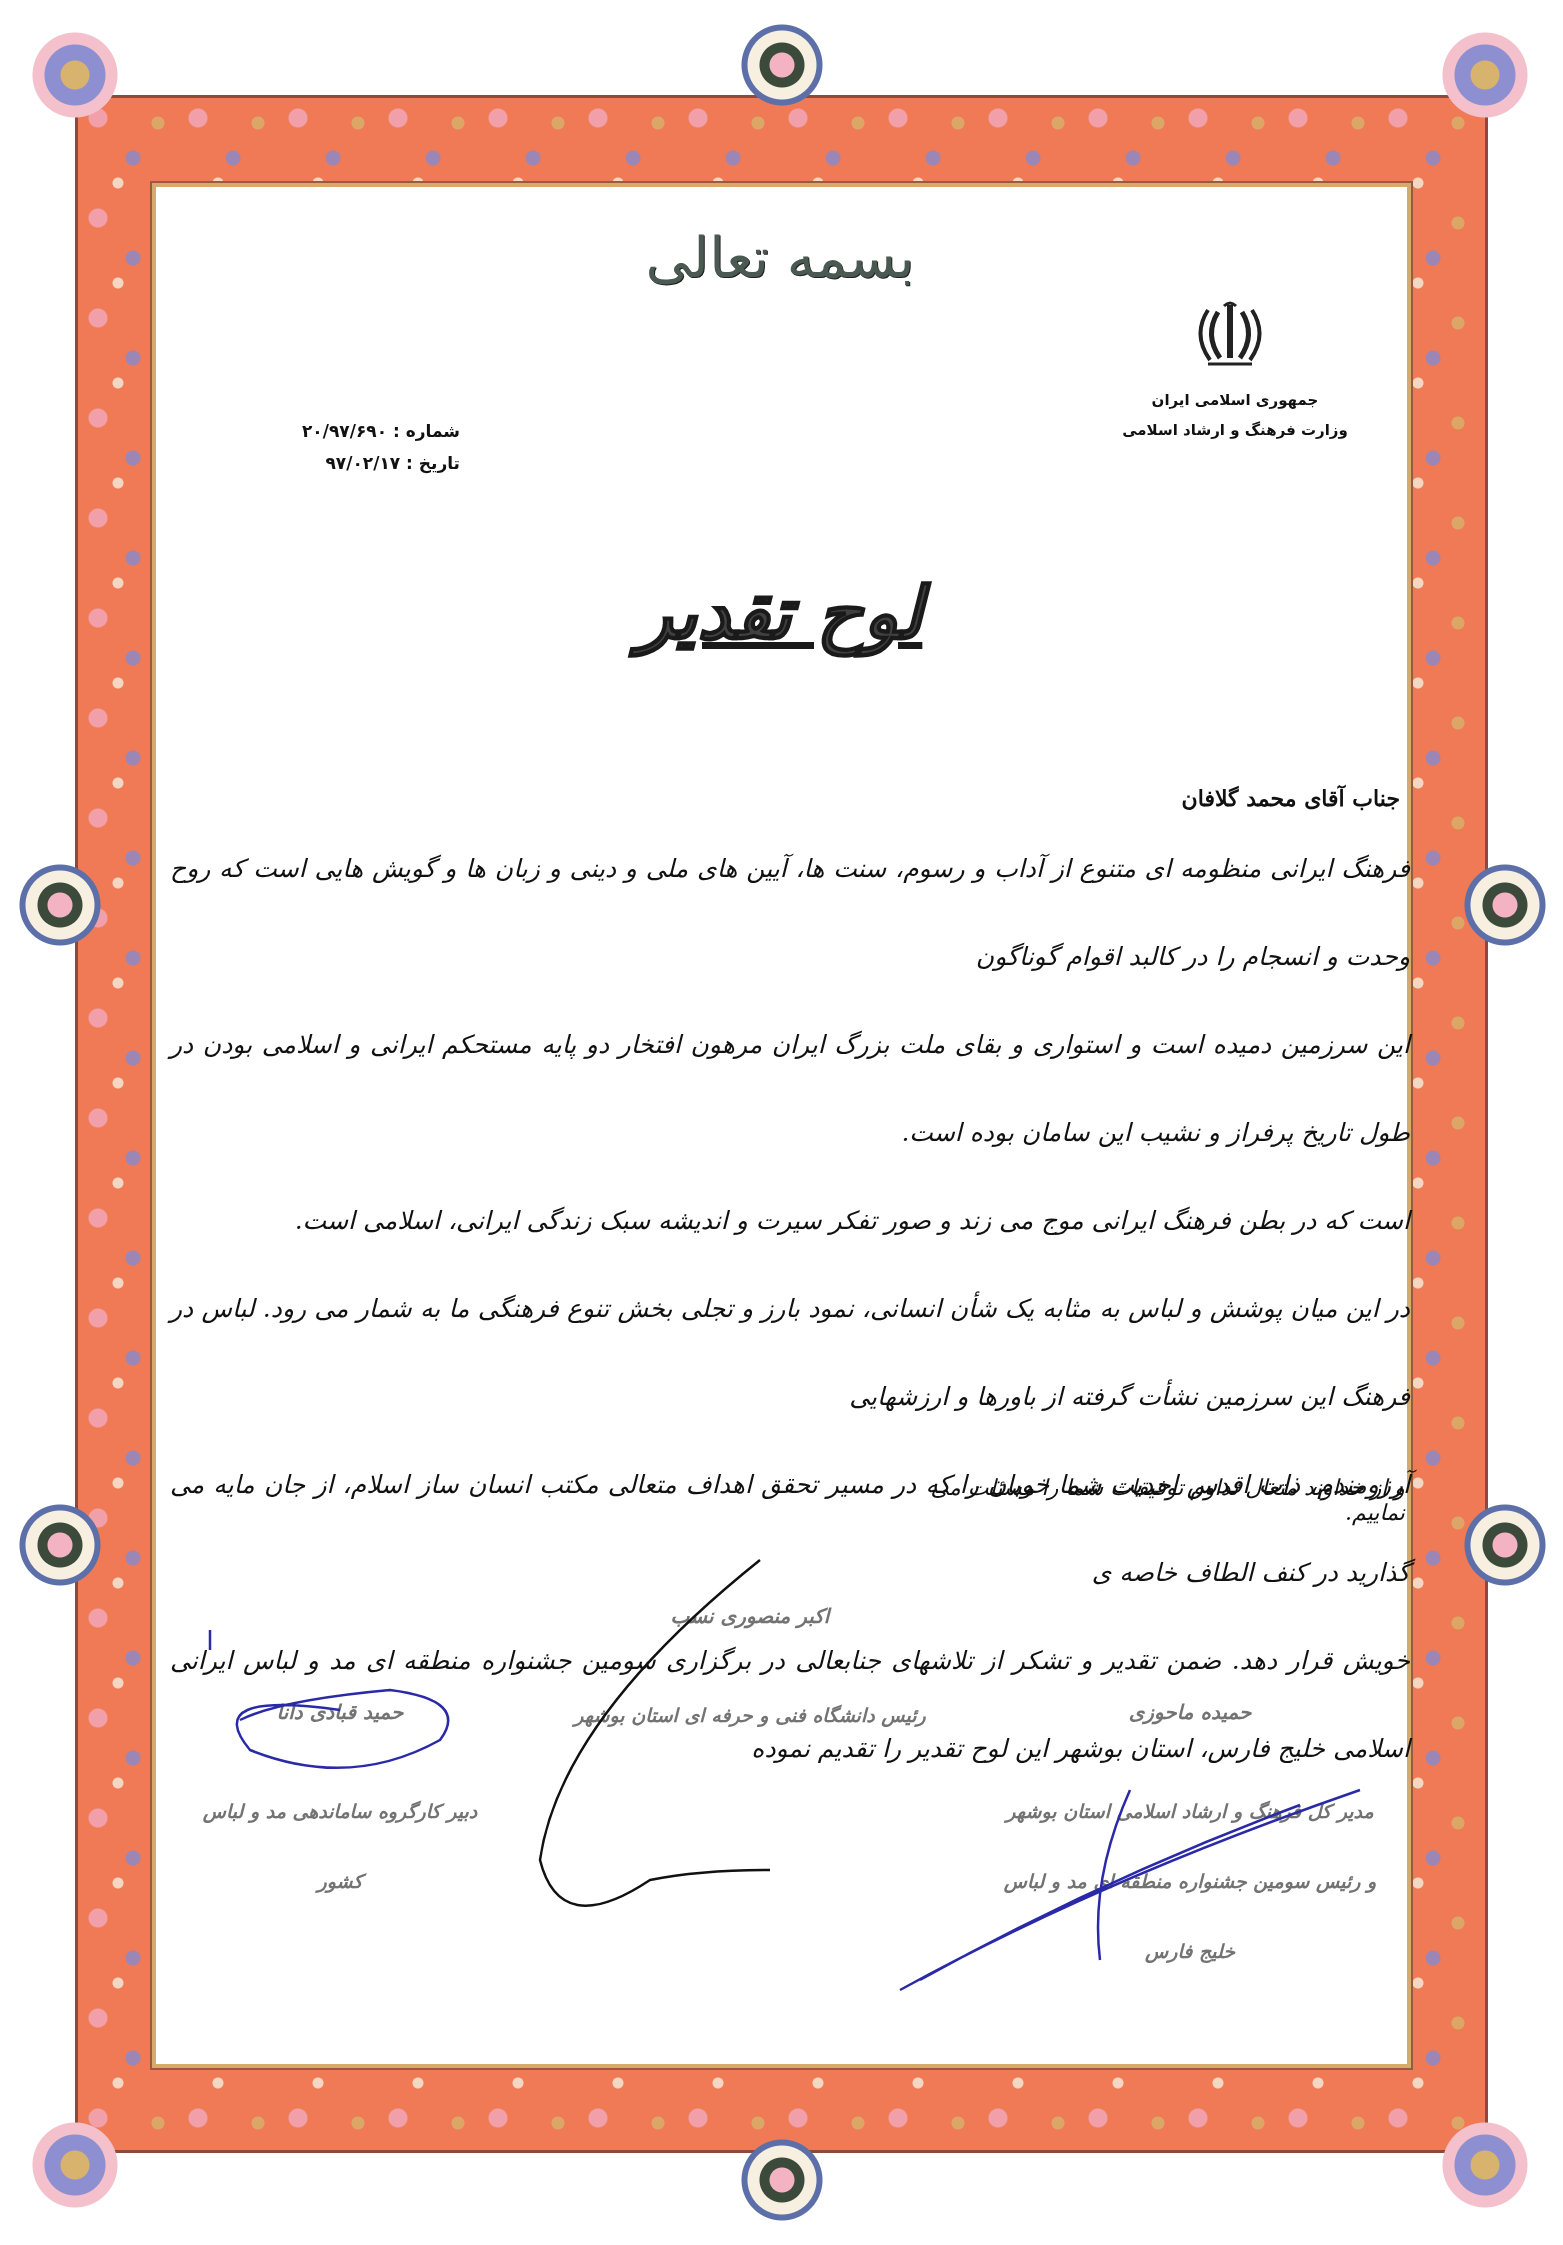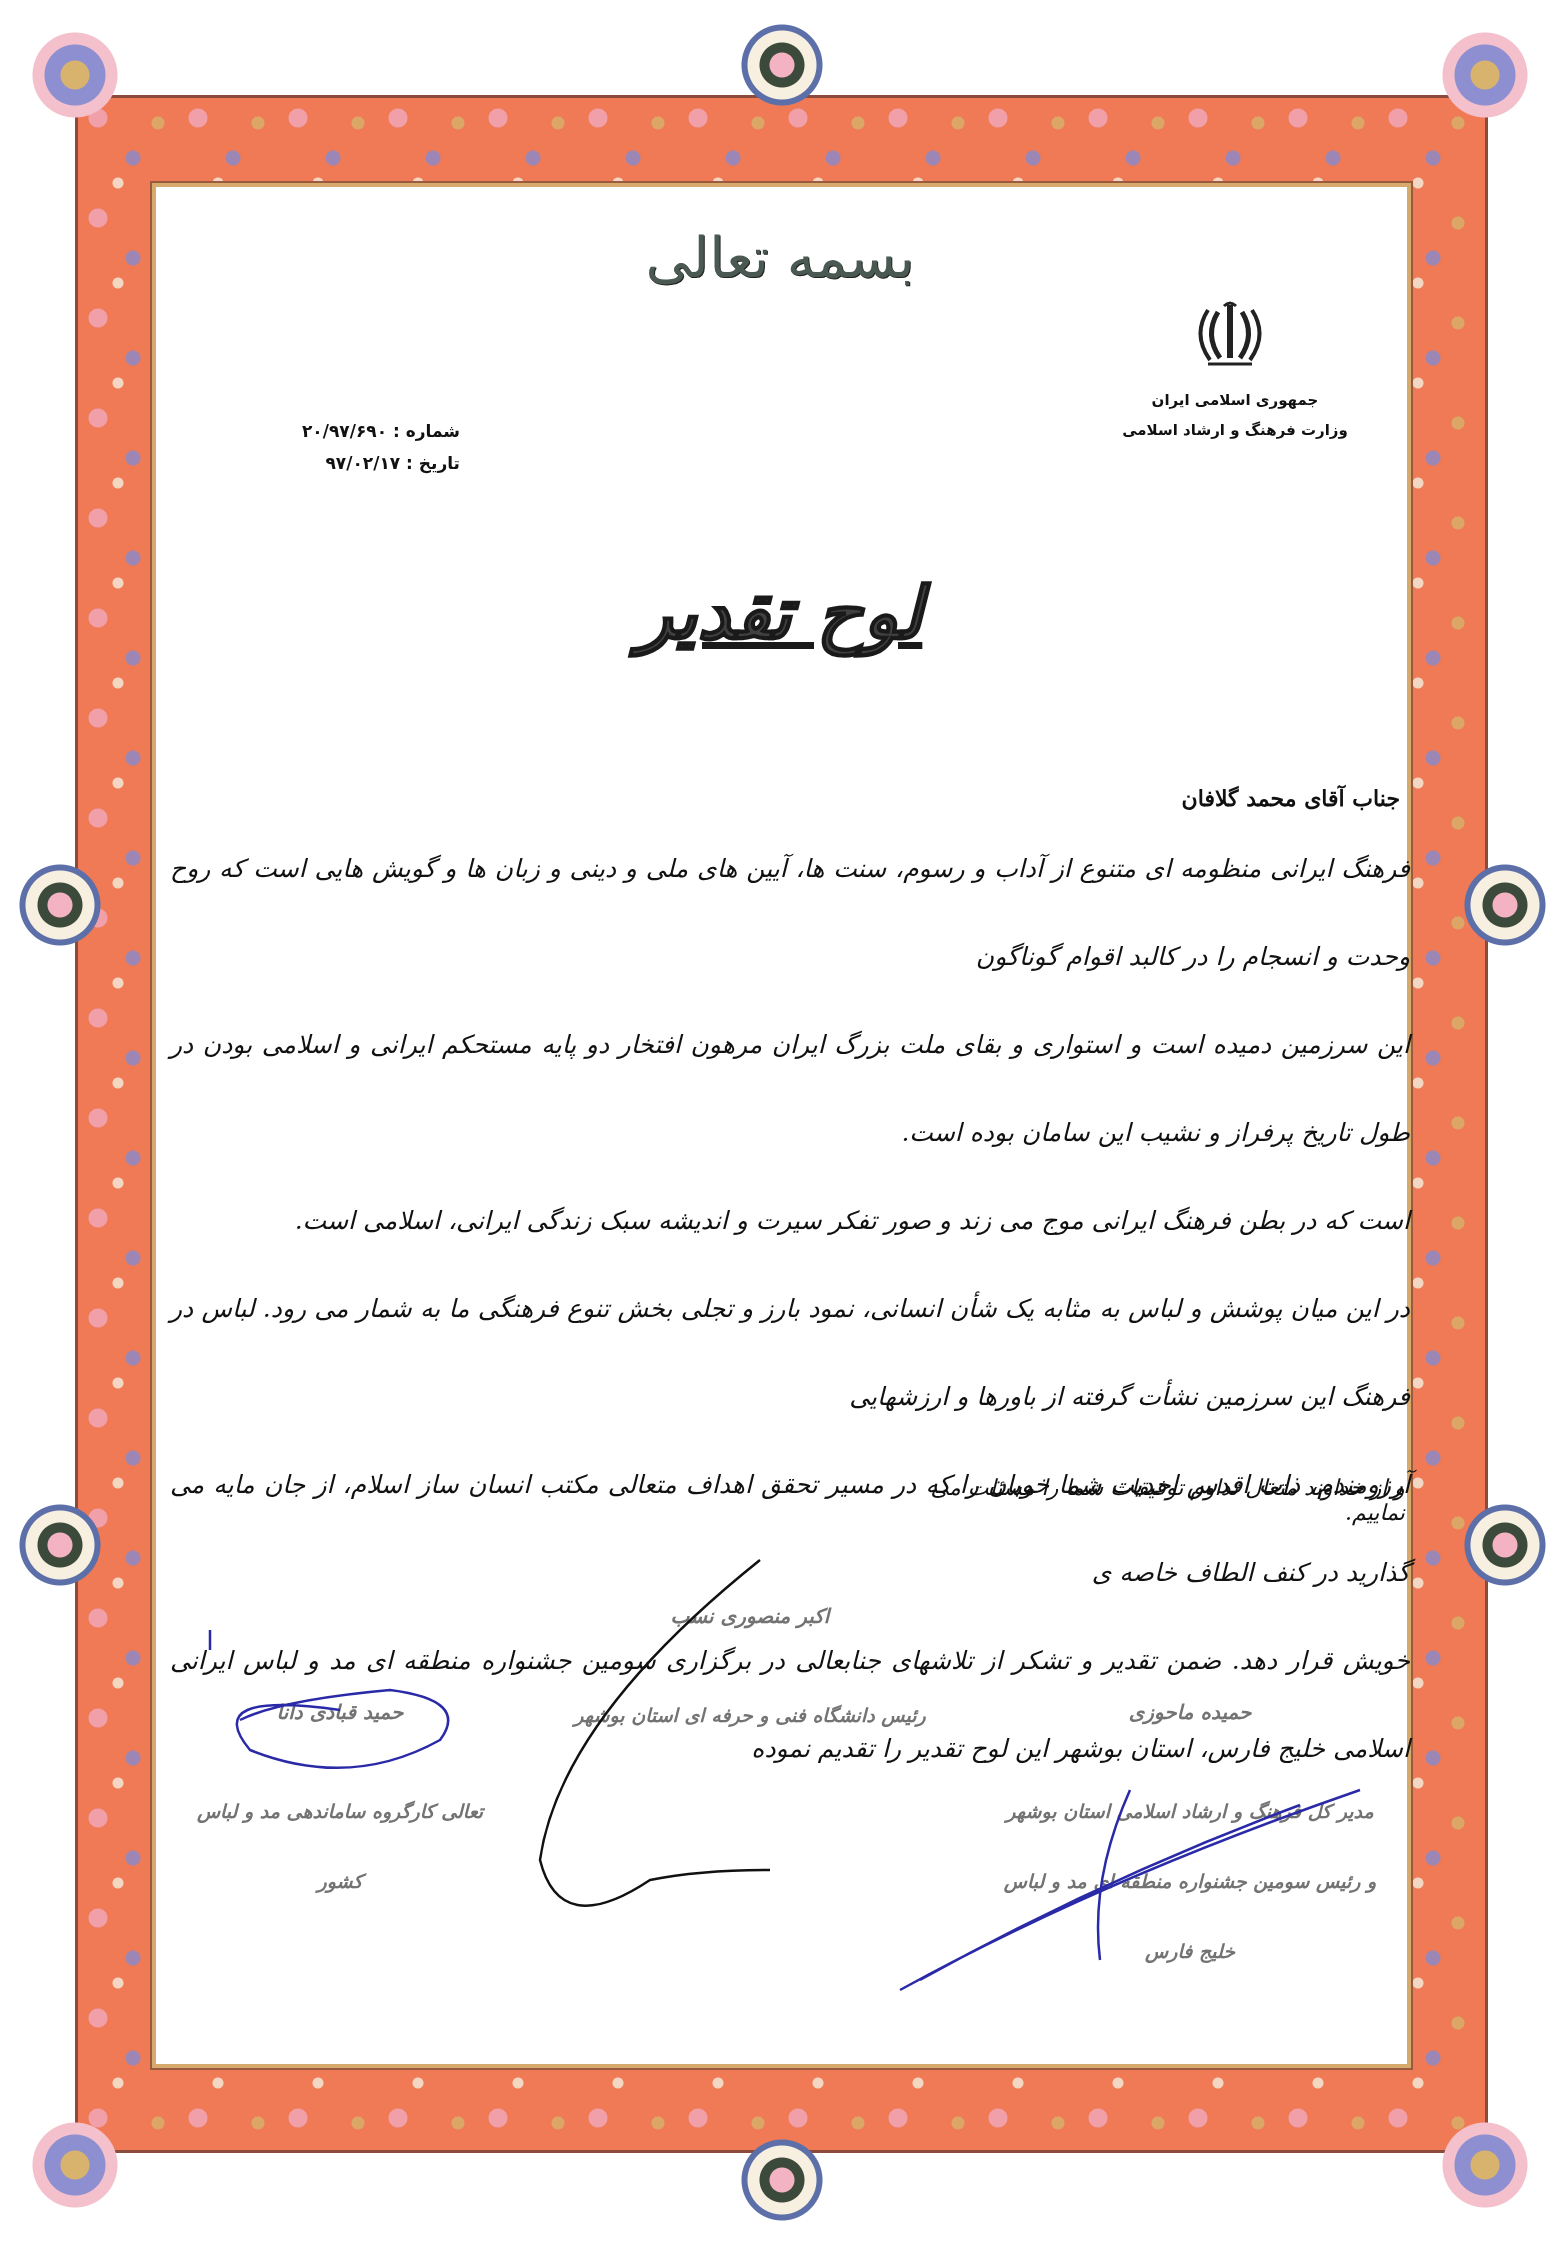--- a/index.html
+++ b/index.html
@@ -156,21 +156,21 @@
 <div class="signer rtl" style="left:570px;top:1604px;width:360px;">
   <div class="name">اکبر منصوری نسب</div>
   <div class="role">
     <div>رئیس دانشگاه فنی و حرفه ای استان بوشهر</div>
   </div>
 </div>
 
 <div class="signer rtl" style="left:180px;top:1700px;width:320px;">
   <div class="name">حمید قبادی دانا</div>
   <div class="role">
-    <div>تعالی کارگروه ساماندهی مد و لباس کشور</div>
+    <div>دبیر کارگروه ساماندهی مد و لباس کشور</div>
   </div>
 </div>
 
 <svg class="sig-svg" style="left:0;top:0;" width="1563" height="2245">
   <path d="M760 1560 Q560 1720 540 1860 Q560 1940 650 1880 Q700 1870 770 1870" stroke="#111" stroke-width="2.5" fill="none"></path>
   <path d="M900 1990 Q1100 1880 1360 1790 M1300 1805 Q1100 1880 920 1980 M1130 1790 Q1090 1880 1100 1960" stroke="#2a2aa8" stroke-width="2.5" fill="none"></path>
   <path d="M340 1710 Q200 1690 250 1750 Q350 1790 440 1740 Q470 1700 390 1690 Q280 1700 240 1720 M210 1630 L210 1650" stroke="#2a2aa8" stroke-width="2.5" fill="none"></path>
 </svg>
 
 </body></html>

